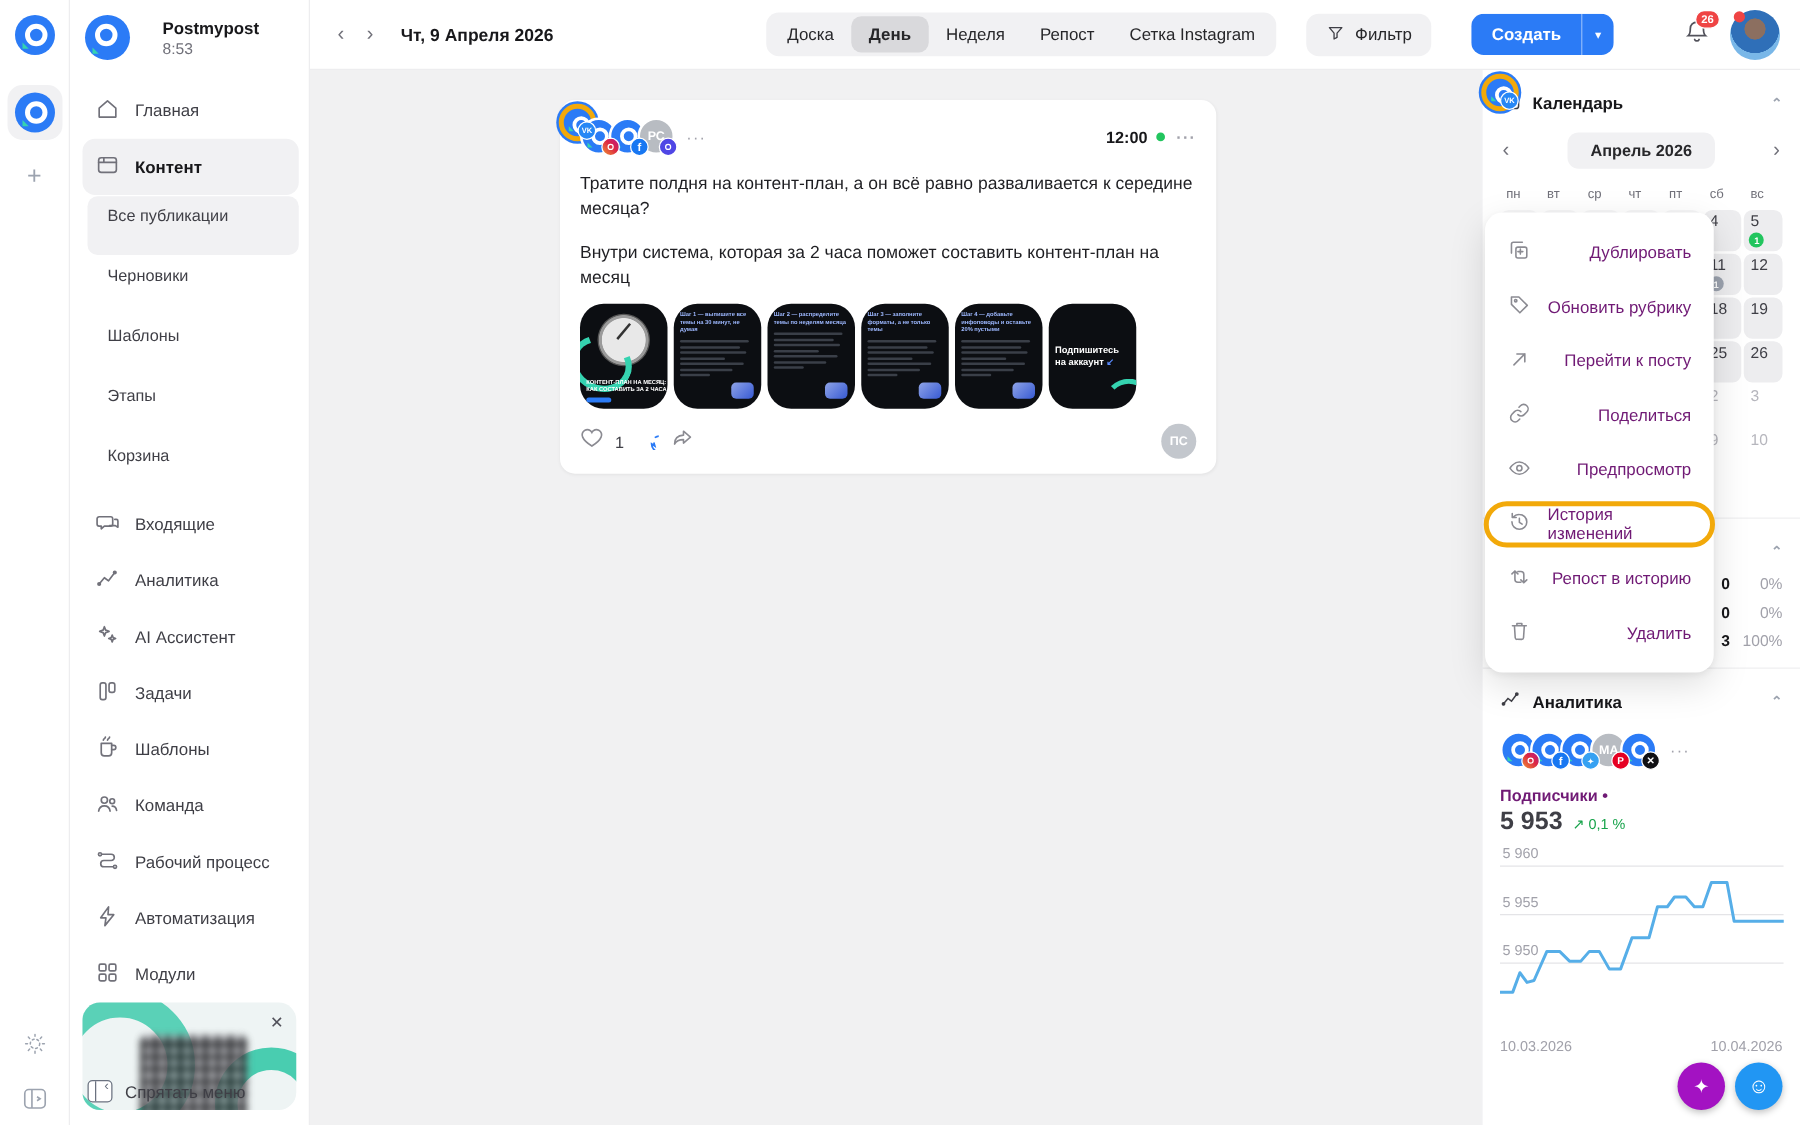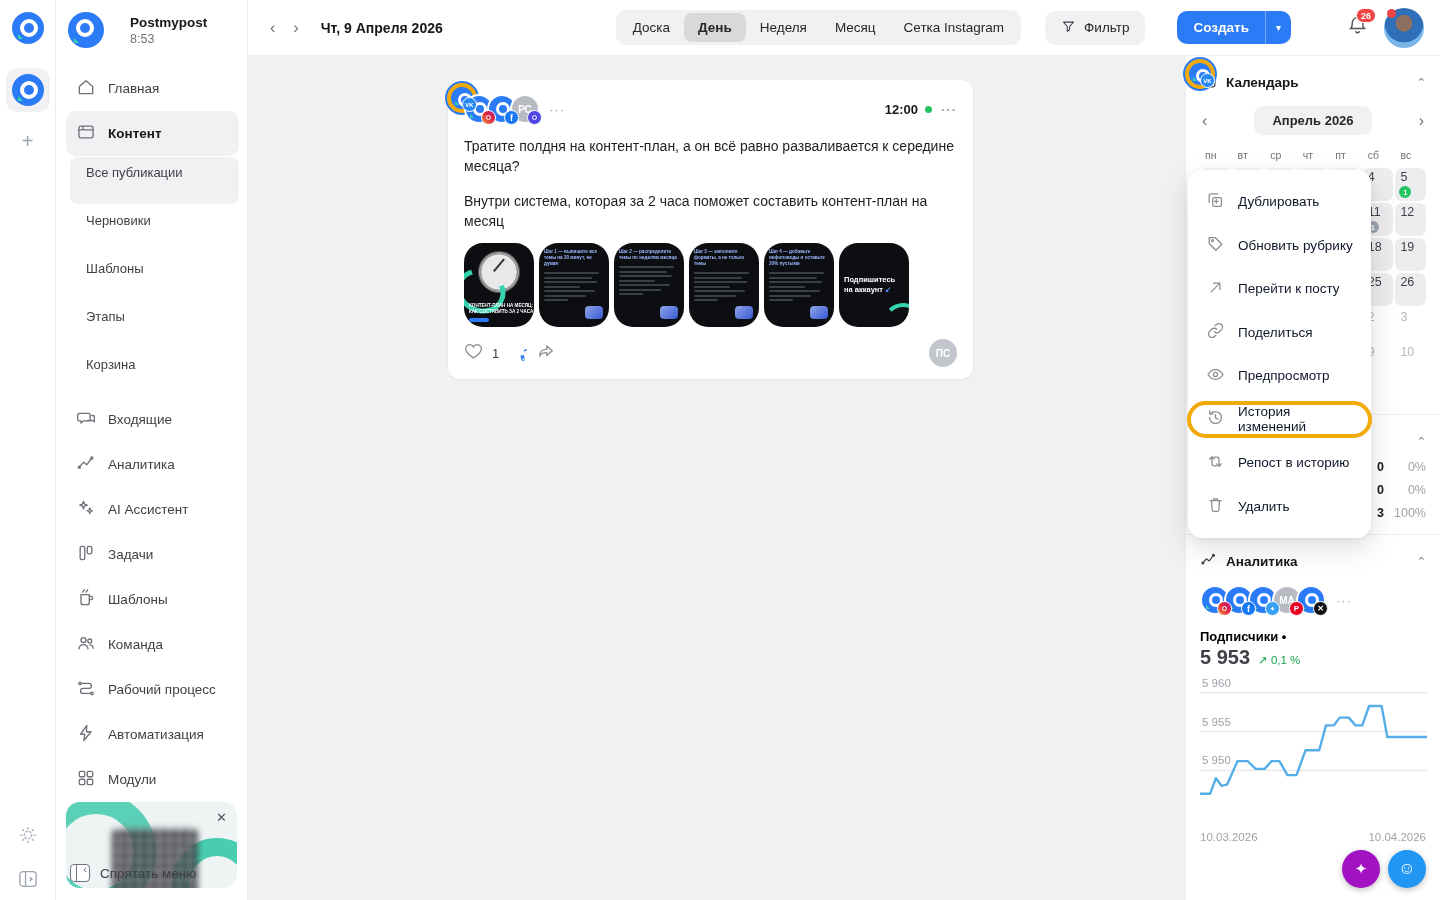--- a/index.html
+++ b/index.html
@@ -96,21 +96,21 @@
   .thumb.cta { display:flex; align-items:center; }
   .thumb.cta .cta-txt { font-size:7.5px; font-weight:bold; color:#fff; line-height:1.3; }
   .thumb.cta .cta-txt span { color:#5b8cff; }
   .thumb.cta .squig2 { position:absolute; right:-14px; bottom:-16px; width:40px; height:40px; border:4px solid #35d3b0; border-radius:50%; border-left-color:transparent; }
   .post-foot { display:flex; align-items:center; gap:9px; margin-top:12px; color:#6b7280; }
   .post-foot .cnt { font-size:13px; color:#3f3f46; }
   .author-av { margin-left:auto; width:28px; height:28px; border-radius:50%; background:#c3c7cd; color:#fff; font-size:10px; font-weight:bold; display:flex; align-items:center; justify-content:center; }
 
   
   .ctx-menu { position:absolute; left:940px; top:114px; width:183px; background:#fff; border-radius:14px; box-shadow:0 10px 30px rgba(0,0,0,.13), 0 2px 6px rgba(0,0,0,.06); padding:10px 0; z-index:20; }
-  .ctx-item { position:relative; display:flex; align-items:center; gap:13px; padding:0 18px; height:43.5px; font-size:13.5px; color:#0f172a; cursor:pointer; }
+  .ctx-item { position:relative; display:flex; align-items:center; gap:13px; padding:0 18px; height:43.5px; font-size:13.5px; color:#701a75; cursor:pointer;justify-content:space-between; }
   .ctx-item svg { color:#8b8b92; flex-shrink:0; }
   .ring { position:absolute; left:-1px; right:-1px; top:3px; bottom:3px; border:4.5px solid #f2a90a; border-radius:20px; pointer-events:none; }
 
   
   .rightbar { width:255px; border-left:1px solid #ededef; background:#fff; position:relative; display:flex; flex-direction:column; }
   .rsec { padding:16px 14px 14px; border-bottom:1px solid #efeff1; }
   .rsec-head { display:flex; align-items:center; gap:9px; font-size:13.5px; font-weight:bold; color:#18181b; }
   .rsec-head svg { color:#3f3f46; }
   .collapse { margin-left:auto; color:#9ca3af; font-size:11px; cursor:pointer; }
   .month-row { display:flex; align-items:center; margin:14px 2px 10px; }
@@ -127,21 +127,21 @@
   .cal-legend { display:flex; justify-content:center; gap:12px; margin-top:12px; font-size:11.5px; color:#52525b; }
   .cal-legend .li { display:flex; align-items:center; gap:4px; }
   .cal-legend .dot { width:10px; height:10px; border-radius:50%; }
   .stage-row { display:flex; align-items:center; gap:8px; font-size:12.5px; color:#3f3f46; margin-top:9px; }
   .stage-row .dot { width:11px; height:11px; border-radius:50%; }
   .stage-row .num { margin-left:auto; font-weight:bold; color:#18181b; }
   .stage-row .pct { color:#a1a1aa; width:34px; text-align:right; }
   .an-avs { display:flex; align-items:center; margin-top:14px; }
   .an-avs .net-av { width:30px; height:30px; margin-right:-6px; }
   .an-avs .more { margin-left:16px; color:#a1a1aa; font-size:13px; letter-spacing:1px; cursor:pointer; }
-  .metric-label { margin-top:14px; font-size:13px; font-weight:bold; color:#000000; }
+  .metric-label { margin-top:14px; font-size:13px; font-weight:bold; color:#701a75; }
   .metric-value { font-size:20px; font-weight:bold; color:#3f3f46; margin-top:2px; display:flex; align-items:baseline; gap:8px; }
   .metric-delta { font-size:11.5px; color:#16a34a; font-weight:normal; }
   .chart-wrap { margin-top:8px; position:relative; }
   .chart-xlabels { display:flex; justify-content:space-between; font-size:11.5px; color:#a1a1aa; margin-top:2px; }
   .fabs { position:absolute; right:14px; bottom:12px; display:flex; gap:8px; z-index:5; }
   .fab { width:38px; height:38px; border-radius:50%; display:flex; align-items:center; justify-content:center; color:#fff; cursor:pointer; box-shadow:0 2px 6px rgba(0,0,0,.25); }
   .fab.purple { background:#a312c2; font-size:15px; }
   .fab.blue { background:#2196f3; font-size:17px; }
 </style>
 </head>
@@ -299,21 +299,21 @@
     <header class="topbar">
       <div class="date-nav">
         <span class="nav-chev">‹</span>
         <span class="nav-chev">›</span>
         <span class="date-label">Чт, 9 Апреля 2026</span>
       </div>
       <div class="view-tabs" id="view-tabs">
           <div class="vtab">Доска</div>
           <div class="vtab active">День</div>
           <div class="vtab">Неделя</div>
-          <div class="vtab">Месяц</div>
+          <div class="vtab">Репост</div>
           <div class="vtab">Сетка Instagram</div>
         </div>
       <div class="filter-btn">
         <span><svg width="15" height="15" viewBox="0 0 24 24" fill="none" stroke="#3f3f46" stroke-width="1.7" stroke-linejoin="round">
               <path d="M4 5h16l-6.2 7v5.5L10 19.5v-7.5L4 5z"></path>
             </svg></span>
         <span>Фильтр</span>
       </div>
       <div class="create-btn">
         <span class="create-main">Создать</span>

